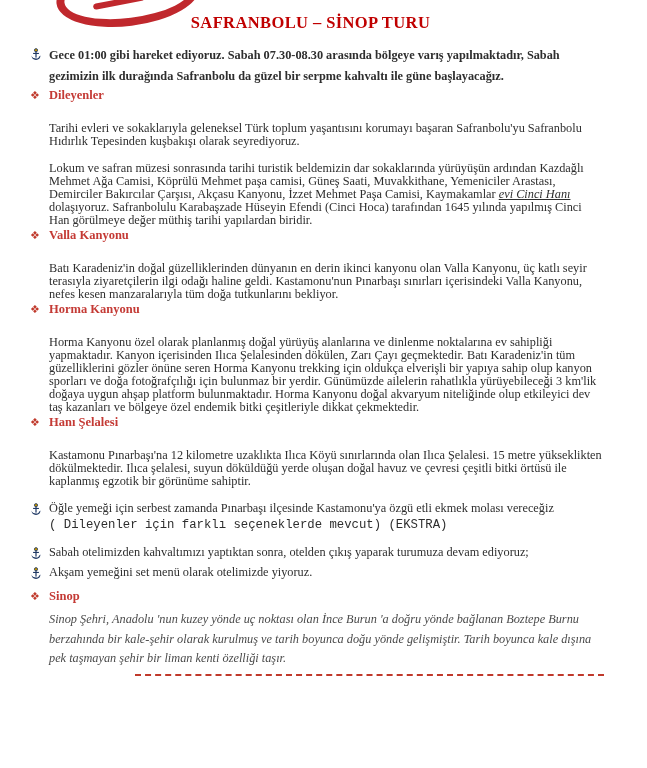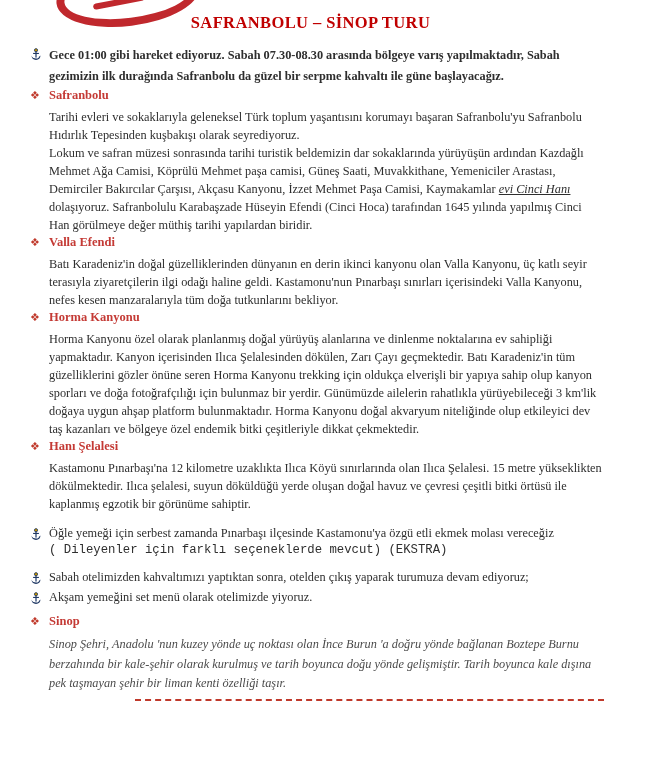--- a/index.html
+++ b/index.html
@@ -37,21 +37,21 @@
   .intro p{line-height:21px;padding-right:4px;}
 
   
   .sec-head{display:flex;align-items:baseline;height:20px;margin-top:1px;}
   .sec-head .diamond{
     flex:0 0 12px;margin-right:7px;color:#c0392b;font-size:11px;
     font-family:"DejaVu Sans",sans-serif;
   }
   .sec-title{color:#c43a35;font-weight:bold;font-size:12.5px;}
 
-  .para{margin:0 0 0 19px;line-height:18px;padding-right:2px;}
+  .para{margin:14px 0 0 19px;line-height:13px;padding-right:2px;}
   .para em{font-style:italic;text-decoration:underline;}
 
   .logistics{margin-top:12px;}
   .logistics .bullet-row{margin-bottom:0;}
   .logistics .bullet-row.gap-after{margin-bottom:11px;}
   .logistics p{line-height:16.5px;}
   .logistics .line2{display:block;font-family:Liberation Mono, monospace;}
 
   .sinop-block{margin-top:5px;}
   .sinop-para{
@@ -82,28 +82,28 @@
           <rect x="4.9" y="3.4" width="1.2" height="6.2" fill="#1f3864"></rect>
           <rect x="2.6" y="4.9" width="5.8" height="1.1" fill="#1f3864"></rect>
           <path d="M1 7.5 Q1.2 11.5 5.5 12 Q9.8 11.5 10 7.5 L8.3 9 Q8.7 10.3 5.5 10.6 Q2.3 10.3 1.7 9 Z" fill="#1f3864"></path>
         </svg>
       </span>
       <p>Gece 01:00 gibi hareket ediyoruz. Sabah 07.30-08.30 arasında bölgeye varış yapılmaktadır, Sabah gezimizin ilk durağında Safranbolu da güzel bir serpme kahvaltı ile güne başlayacağız.</p>
     </div>
 
     <div class="sec-head">
       <span class="diamond">❖</span>
-      <span class="sec-title">Safranbolu</span>
+      <span class="sec-title">Dileyenler</span>
     </div>
     <p class="para">Tarihi evleri ve sokaklarıyla geleneksel Türk toplum yaşantısını korumayı başaran Safranbolu'yu Safranbolu Hıdırlık Tepesinden kuşbakışı olarak seyrediyoruz.</p>
     <p class="para"><span>Lokum ve safran müzesi sonrasında tarihi turistik beldemizin dar sokaklarında yürüyüşün ardından Kazdağlı Mehmet Ağa Camisi, Köprülü Mehmet paşa camisi,  Güneş Saati, Muvakkithane, Yemeniciler Arastası, Demirciler Bakırcılar Çarşısı, Akçasu Kanyonu, İzzet Mehmet Paşa Camisi, Kaymakamlar </span><em>evi Cinci Hanı</em><span> dolaşıyoruz. Safranbolulu Karabaşzade Hüseyin Efendi (Cinci Hoca) tarafından 1645 yılında yapılmış Cinci Han görülmeye değer müthiş tarihi yapılardan biridir.</span></p>
 
     <div class="sec-head">
       <span class="diamond">❖</span>
-      <span class="sec-title">Valla Efendi</span>
+      <span class="sec-title">Valla Kanyonu</span>
     </div>
     <p class="para">Batı Karadeniz'in doğal güzelliklerinden dünyanın en derin ikinci kanyonu olan Valla Kanyonu, üç katlı seyir terasıyla ziyaretçilerin ilgi odağı haline geldi. Kastamonu'nun Pınarbaşı sınırları içerisindeki Valla Kanyonu, nefes kesen manzaralarıyla tüm doğa tutkunlarını bekliyor.</p>
 
     <div class="sec-head">
       <span class="diamond">❖</span>
       <span class="sec-title">Horma Kanyonu</span>
     </div>
     <p class="para">Horma Kanyonu özel olarak planlanmış doğal yürüyüş alanlarına ve dinlenme noktalarına ev sahipliği yapmaktadır. Kanyon içerisinden Ilıca Şelalesinden dökülen, Zarı Çayı geçmektedir. Batı Karadeniz'in tüm güzelliklerini gözler önüne seren Horma Kanyonu trekking için oldukça elverişli bir yapıya sahip olup kanyon sporları ve doğa fotoğrafçılığı için bulunmaz bir yerdir. Günümüzde ailelerin rahatlıkla yürüyebileceği 3 km'lik doğaya uygun ahşap platform bulunmaktadır. Horma Kanyonu doğal akvaryum niteliğinde olup etkileyici dev taş kazanları ve bölgeye özel endemik bitki çeşitleriyle dikkat çekmektedir.</p>
 
     <div class="sec-head">

